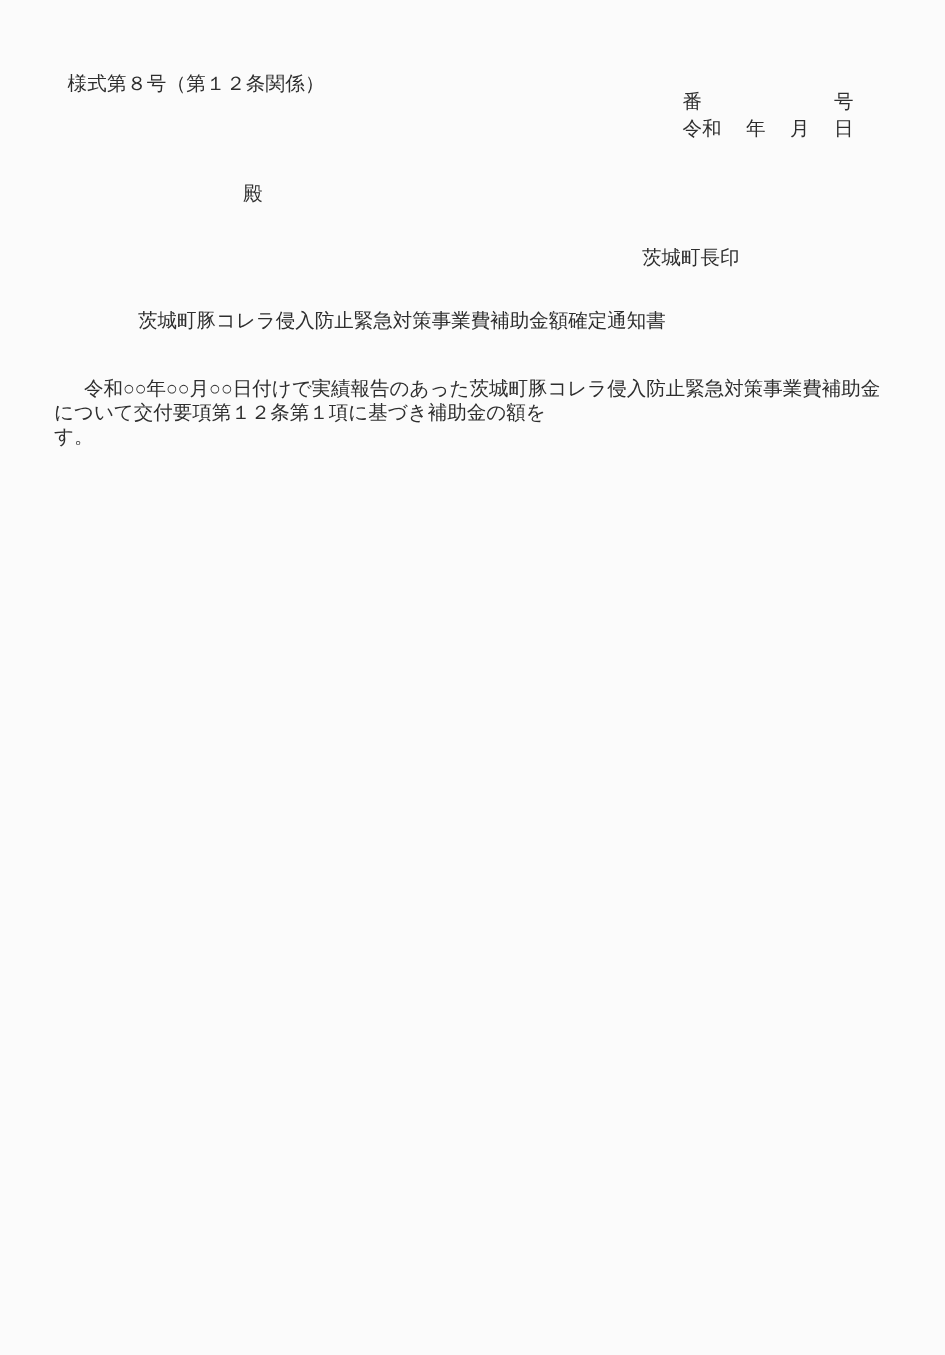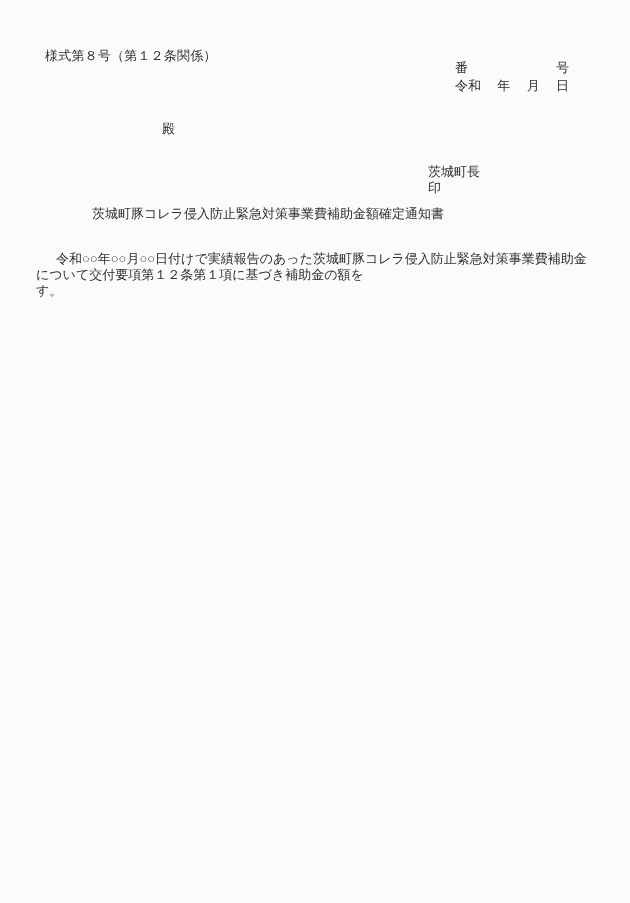--- a/index.html
+++ b/index.html
@@ -33,21 +33,21 @@
   }
   .date-row {
     left: 455px; top: 78px; width: 114px;
     display: flex; justify-content: space-between; align-items: center;
   }
 
   .addressee { left: 162px; top: 121px; }
 
   .sender-row {
     left: 428px; top: 164px; width: 142px;
-    display: flex; justify-content: flex-start; align-items: baseline; flex-direction: column;
+    display: flex; justify-content: flex-start; align-items: baseline;
   }
 
   .doc-title { left: 92px; top: 206px; white-space: nowrap; }
 
   .body-line { white-space: pre; }
   .body-line-1 { left: 56px; top: 251px; }
   .body-line-2 {
     left: 36px; top: 267px;
     display: flex; align-items: baseline; white-space: pre; gap: 36px;
   }

